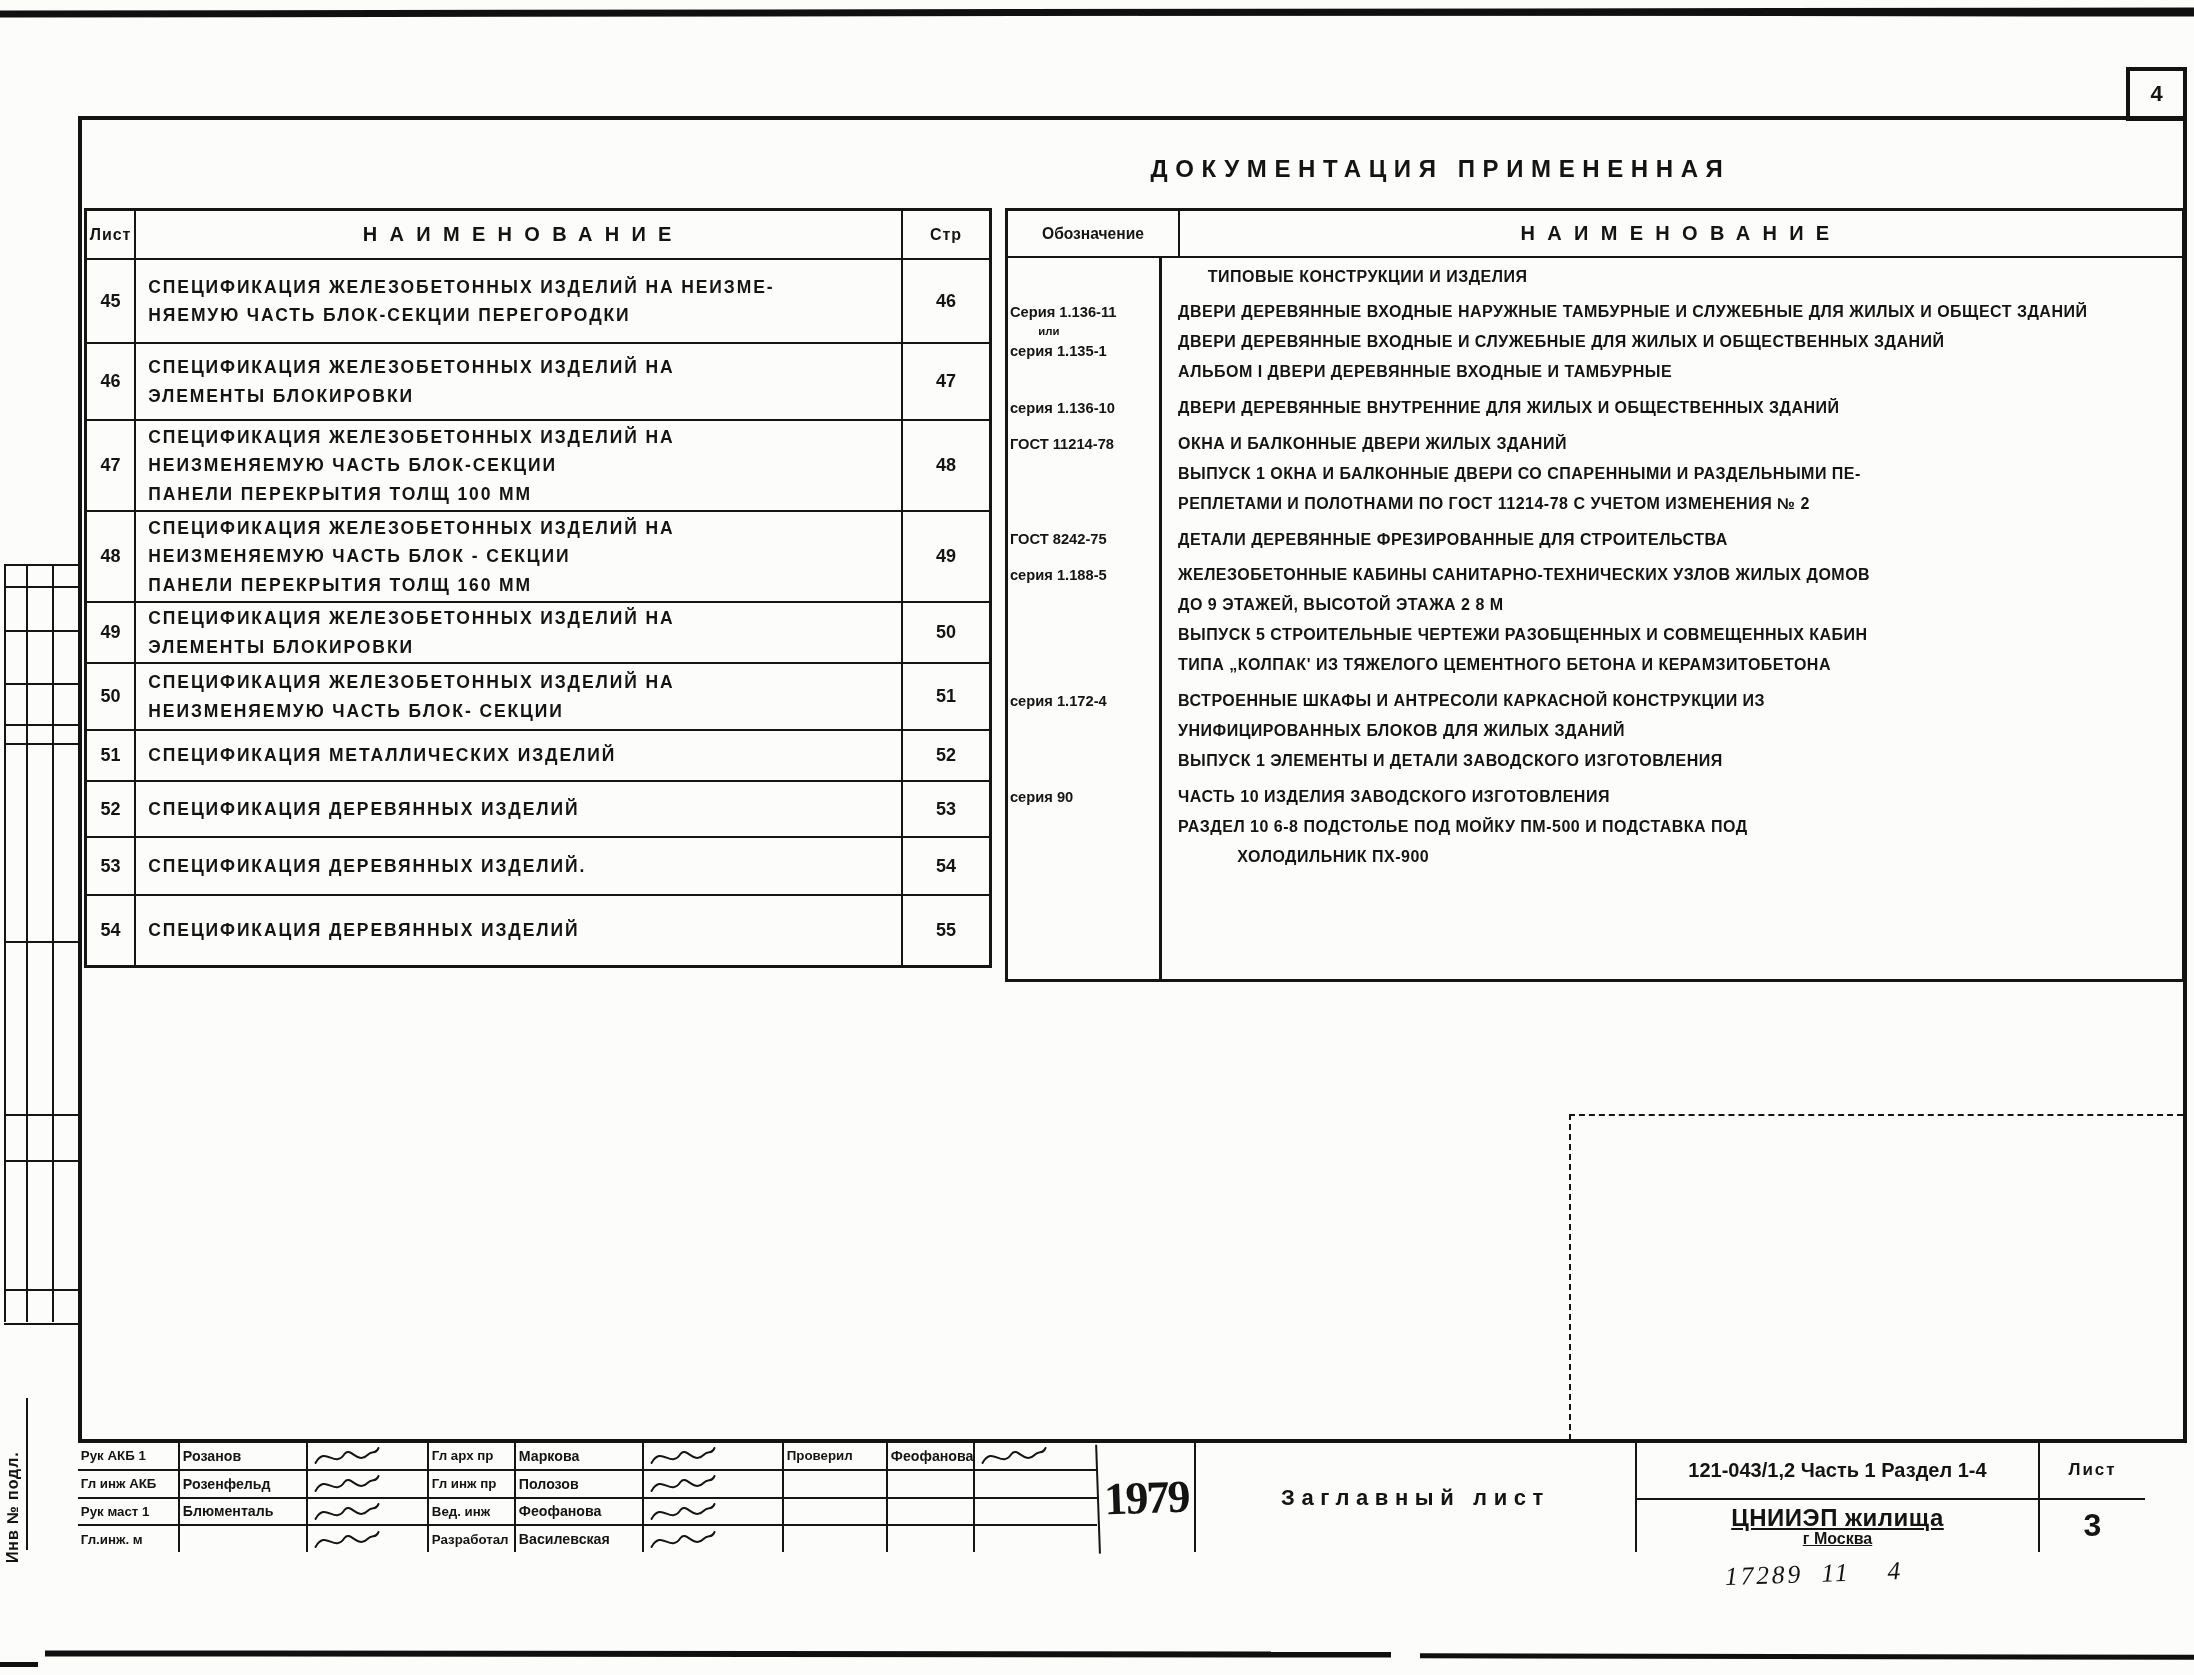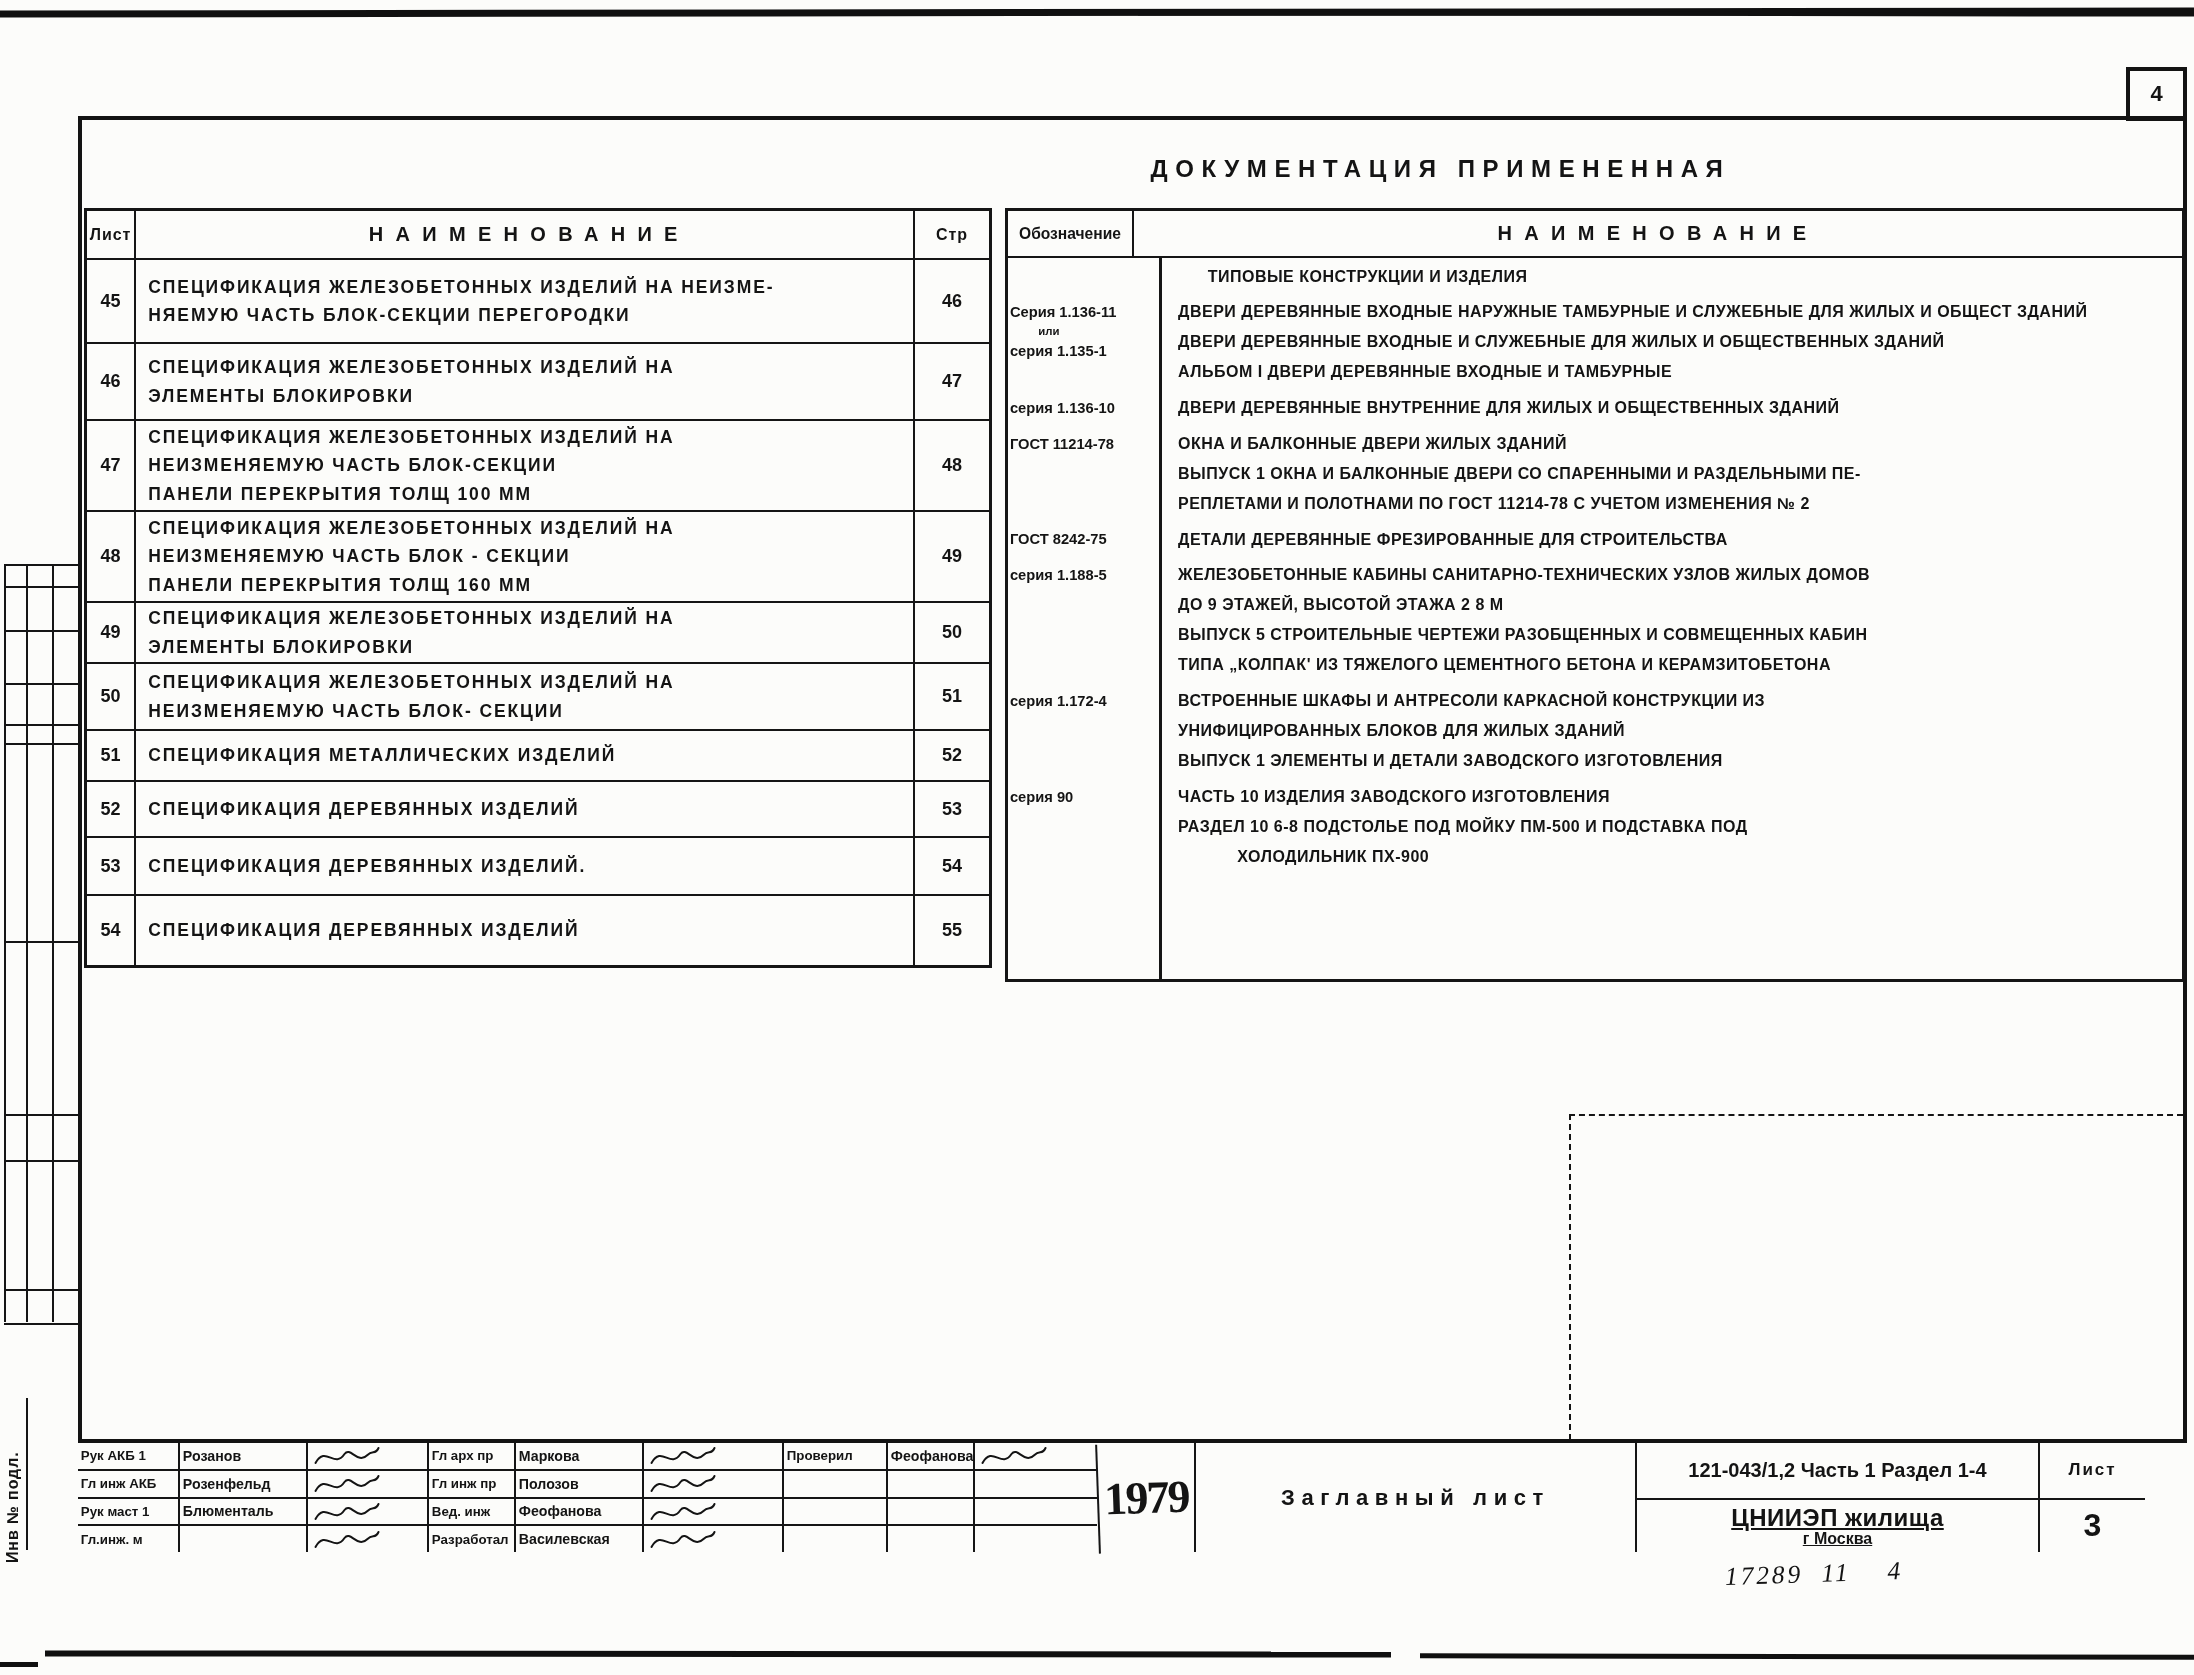--- a/index.html
+++ b/index.html
@@ -24,21 +24,21 @@
 
   
   .ltable{position:absolute;left:84px;top:208px;width:908px;
     border:3.3px solid #151515;box-sizing:border-box;}
   .lt-row{display:flex;border-top:2.8px solid #151515;box-sizing:border-box;}
   .lt-header{border-top:none;height:47px;}
   .lt-c{box-sizing:border-box;}
   .lt-c1{width:49px;border-right:2.8px solid #151515;display:flex;align-items:center;
     justify-content:center;font-size:18px;font-weight:700;flex-shrink:0;}
   .lt-c2{flex:1;padding:1.9px 2.8px 1.9px 12.3px;display:flex;flex-direction:column;justify-content:center;}
-  .lt-c3{width:76px;border-left:2.8px solid #151515;display:flex;align-items:center;
+  .lt-c3{width:88px;border-left:2.8px solid #151515;display:flex;align-items:center;
     justify-content:center;font-size:18px;font-weight:700;flex-shrink:0;}
   .lt-line{font-size:17.5px;line-height:28.4px;letter-spacing:1.9px;white-space:pre;font-weight:700;}
   .lt-header .lt-c2{align-items:center;justify-content:center;}
   .lt-header-name{font-size:20px;font-weight:700;letter-spacing:12.3px;}
   .lt-header .lt-c1,.lt-header .lt-c3{font-size:16px;letter-spacing:0.9px;}
   
   .lt-body .lt-row:nth-child(1){height:84px;}
   .lt-body .lt-row:nth-child(2){height:77px;}
   .lt-body .lt-row:nth-child(3){height:91px;}
   .lt-body .lt-row:nth-child(4){height:91px;}
@@ -46,21 +46,21 @@
   .lt-body .lt-row:nth-child(6){height:67px;}
   .lt-body .lt-row:nth-child(7){height:51px;}
   .lt-body .lt-row:nth-child(8){height:56px;}
   .lt-body .lt-row:nth-child(9){height:58px;}
   .lt-body .lt-row:nth-child(10){height:71px;}
 
   
   .rtable{position:absolute;left:1005px;top:208px;width:1180px;
     border:3.3px solid #151515;box-sizing:border-box;}
   .rt-header{display:flex;height:47px;border-bottom:2.8px solid #151515;box-sizing:border-box;}
-  .rt-h1{width:126px;border-right:2.8px solid #151515;display:flex;align-items:center;
+  .rt-h1{width:172px;border-right:2.8px solid #151515;display:flex;align-items:center;
     justify-content:center;font-size:15.6px;font-weight:700;box-sizing:border-box;flex-shrink:0;}
   .rt-h2{flex:1;display:flex;align-items:center;justify-content:center;
     font-size:20px;font-weight:700;letter-spacing:12.3px;}
   .rt-body{position:relative;height:721px;padding-top:3.8px;box-sizing:border-box;}
   .rt-div{position:absolute;left:151px;top:0;bottom:0;width:2.8px;background:#151515;}
   .rt-entry{display:flex;margin-bottom:5.7px;}
   .rt-des{width:163px;flex-shrink:0;padding:0.9px 0.9px 0 1.9px;box-sizing:border-box;}
   .rt-des-line{font-size:14.7px;line-height:29px;font-weight:700;white-space:pre;}
   .rt-des-line.mid{font-size:11.4px;line-height:9.5px;padding-left:28.4px;}
   .rt-name{flex:1;padding-left:7px;}

